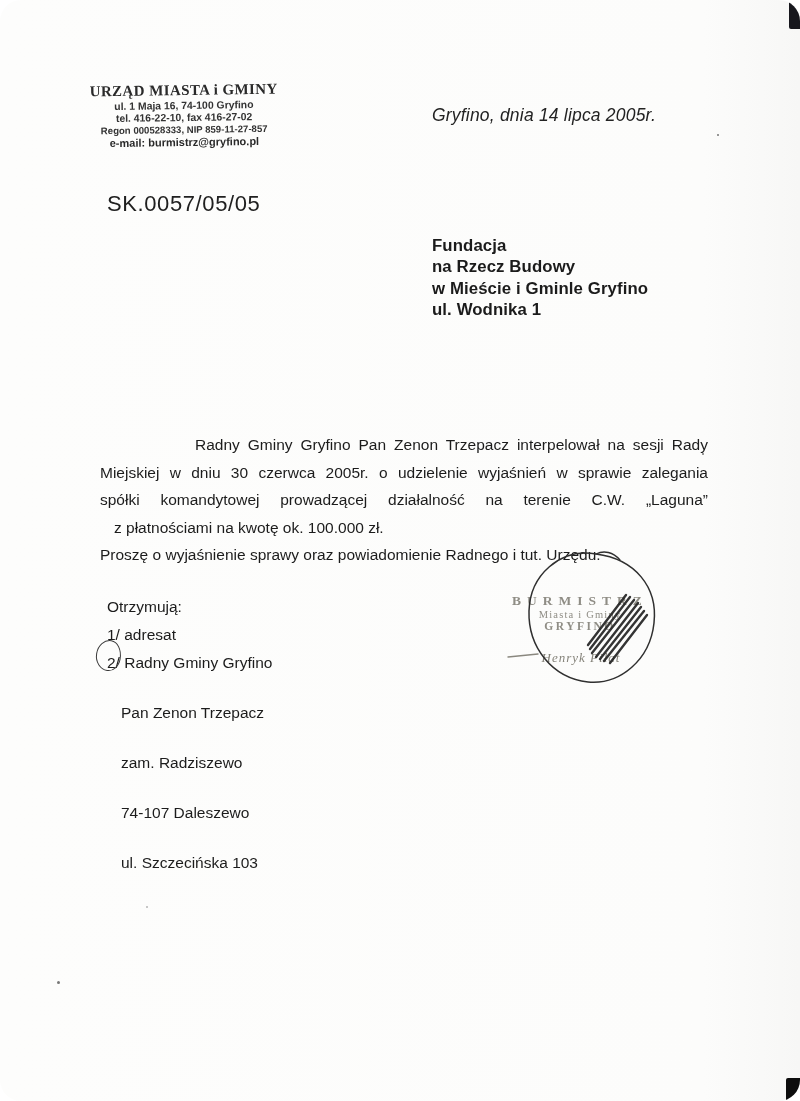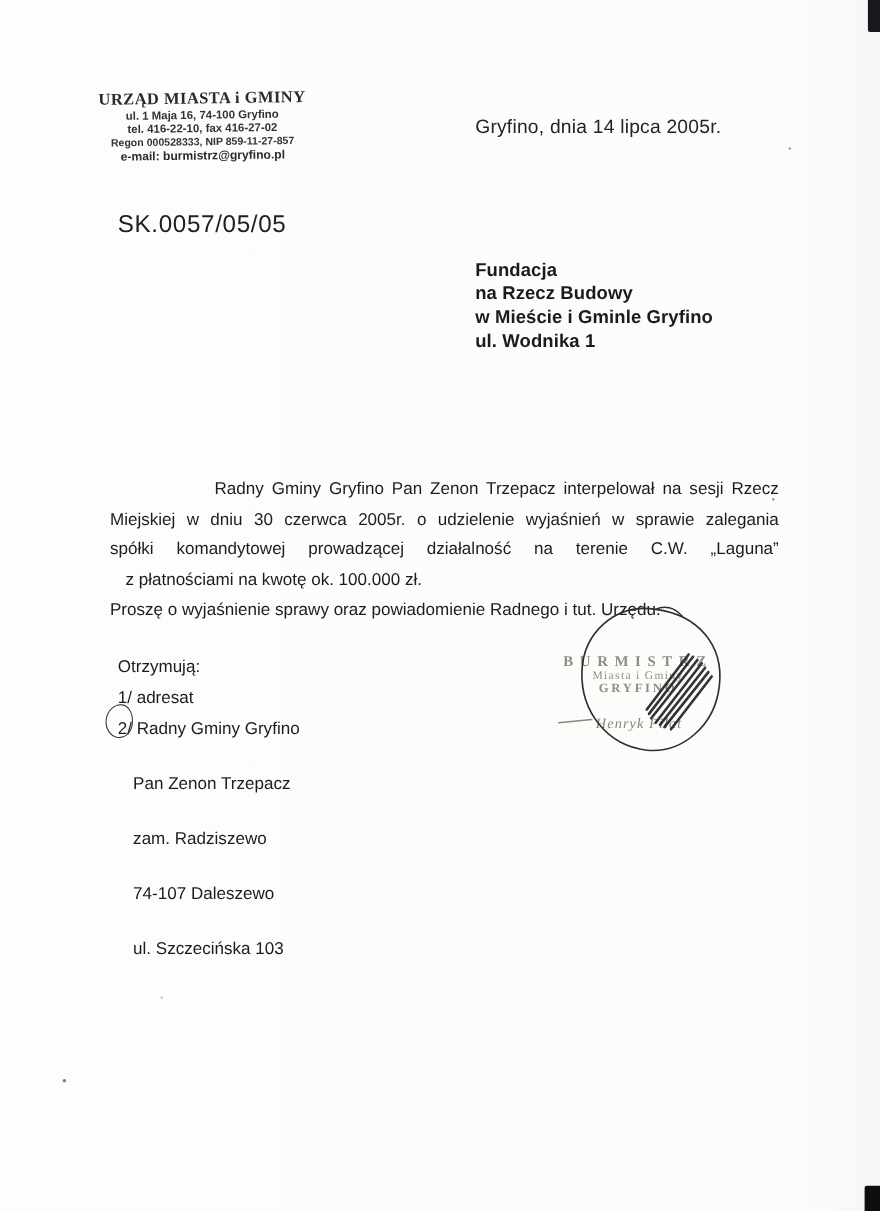--- a/index.html
+++ b/index.html
@@ -5,40 +5,41 @@
   * { margin: 0; padding: 0; box-sizing: border-box; }
   html, body { background: #ffffff; }
   .page {
     position: relative;
     width: 800px;
     height: 1101px;
     background: linear-gradient(to right, #fdfdfc 0%, #fcfcfb 88%, #f7f7f6 100%);
     font-family: "Liberation Sans", sans-serif;
     color: #1e1e1e;
     overflow: hidden;
+    border-radius: 21px;
   }
 
   
   .letterhead {
     position: absolute; left: 88px; top: 82px; width: 192px;
     text-align: center; transform: rotate(-0.8deg);
     color: #2a2a2a;
   }
   .lh-office {
     font-family: "Liberation Serif", serif; font-weight: 700;
     font-size: 15px; letter-spacing: 0.4px; white-space: nowrap;
   }
   .lh-small { font-size: 10.4px; font-weight: 600; white-space: nowrap; margin-top: 1px; color: #333; }
   .lh-tiny  { font-size: 9.6px;  font-weight: 600; white-space: nowrap; margin-top: 1px; color: #333; }
   .lh-email { font-size: 11px; font-weight: 700; white-space: nowrap; margin-top: 1px; color: #2a2a2a; }
 
   
   .dateline {
     position: absolute; left: 432px; top: 105px;
-    font-size: 17.5px; color: #232323; letter-spacing: 0.2px;
+    font-size: 17.5px; color: #232323; letter-spacing: 0.2px; font-style: italic;
   }
   .reference {
     position: absolute; left: 107px; top: 191px;
     font-size: 22px; letter-spacing: 0.6px; color: #202020;
   }
 
   
   .recipient {
     position: absolute; left: 432px; top: 235px;
     font-size: 16.8px; font-weight: 700; line-height: 21.4px;
@@ -120,21 +121,21 @@
   <div class="reference">SK.0057/05/05</div>
 
   <div class="recipient">
     <div>Fundacja</div>
     <div>na Rzecz Budowy</div>
     <div>w Mieście i Gminle Gryfino</div>
     <div>ul. Wodnika 1</div>
   </div>
 
   <div class="body-block">
-    <div class="body-line first">Radny Gminy Gryfino Pan Zenon Trzepacz interpelował na sesji Rzecz</div>
+    <div class="body-line first">Radny Gminy Gryfino Pan Zenon Trzepacz interpelował na sesji Rady</div>
     <div class="body-line">Miejskiej w dniu 30 czerwca 2005r. o udzielenie wyjaśnień w sprawie zalegania</div>
     <div class="body-line">spółki komandytowej prowadzącej działalność na terenie C.W. „Laguna”</div>
     <div class="body-line last">z płatnościami na kwotę ok. 100.000 zł.</div>
     <div class="closing-line">Proszę o wyjaśnienie sprawy oraz powiadomienie Radnego i tut. Urzędu.</div>
   </div>
 
   <div class="distribution">
     <div class="dist-heading">Otrzymują:</div>
     <div class="dist-item">1/ adresat</div>
     <div class="dist-item">2/ Radny Gminy Gryfino</div>

